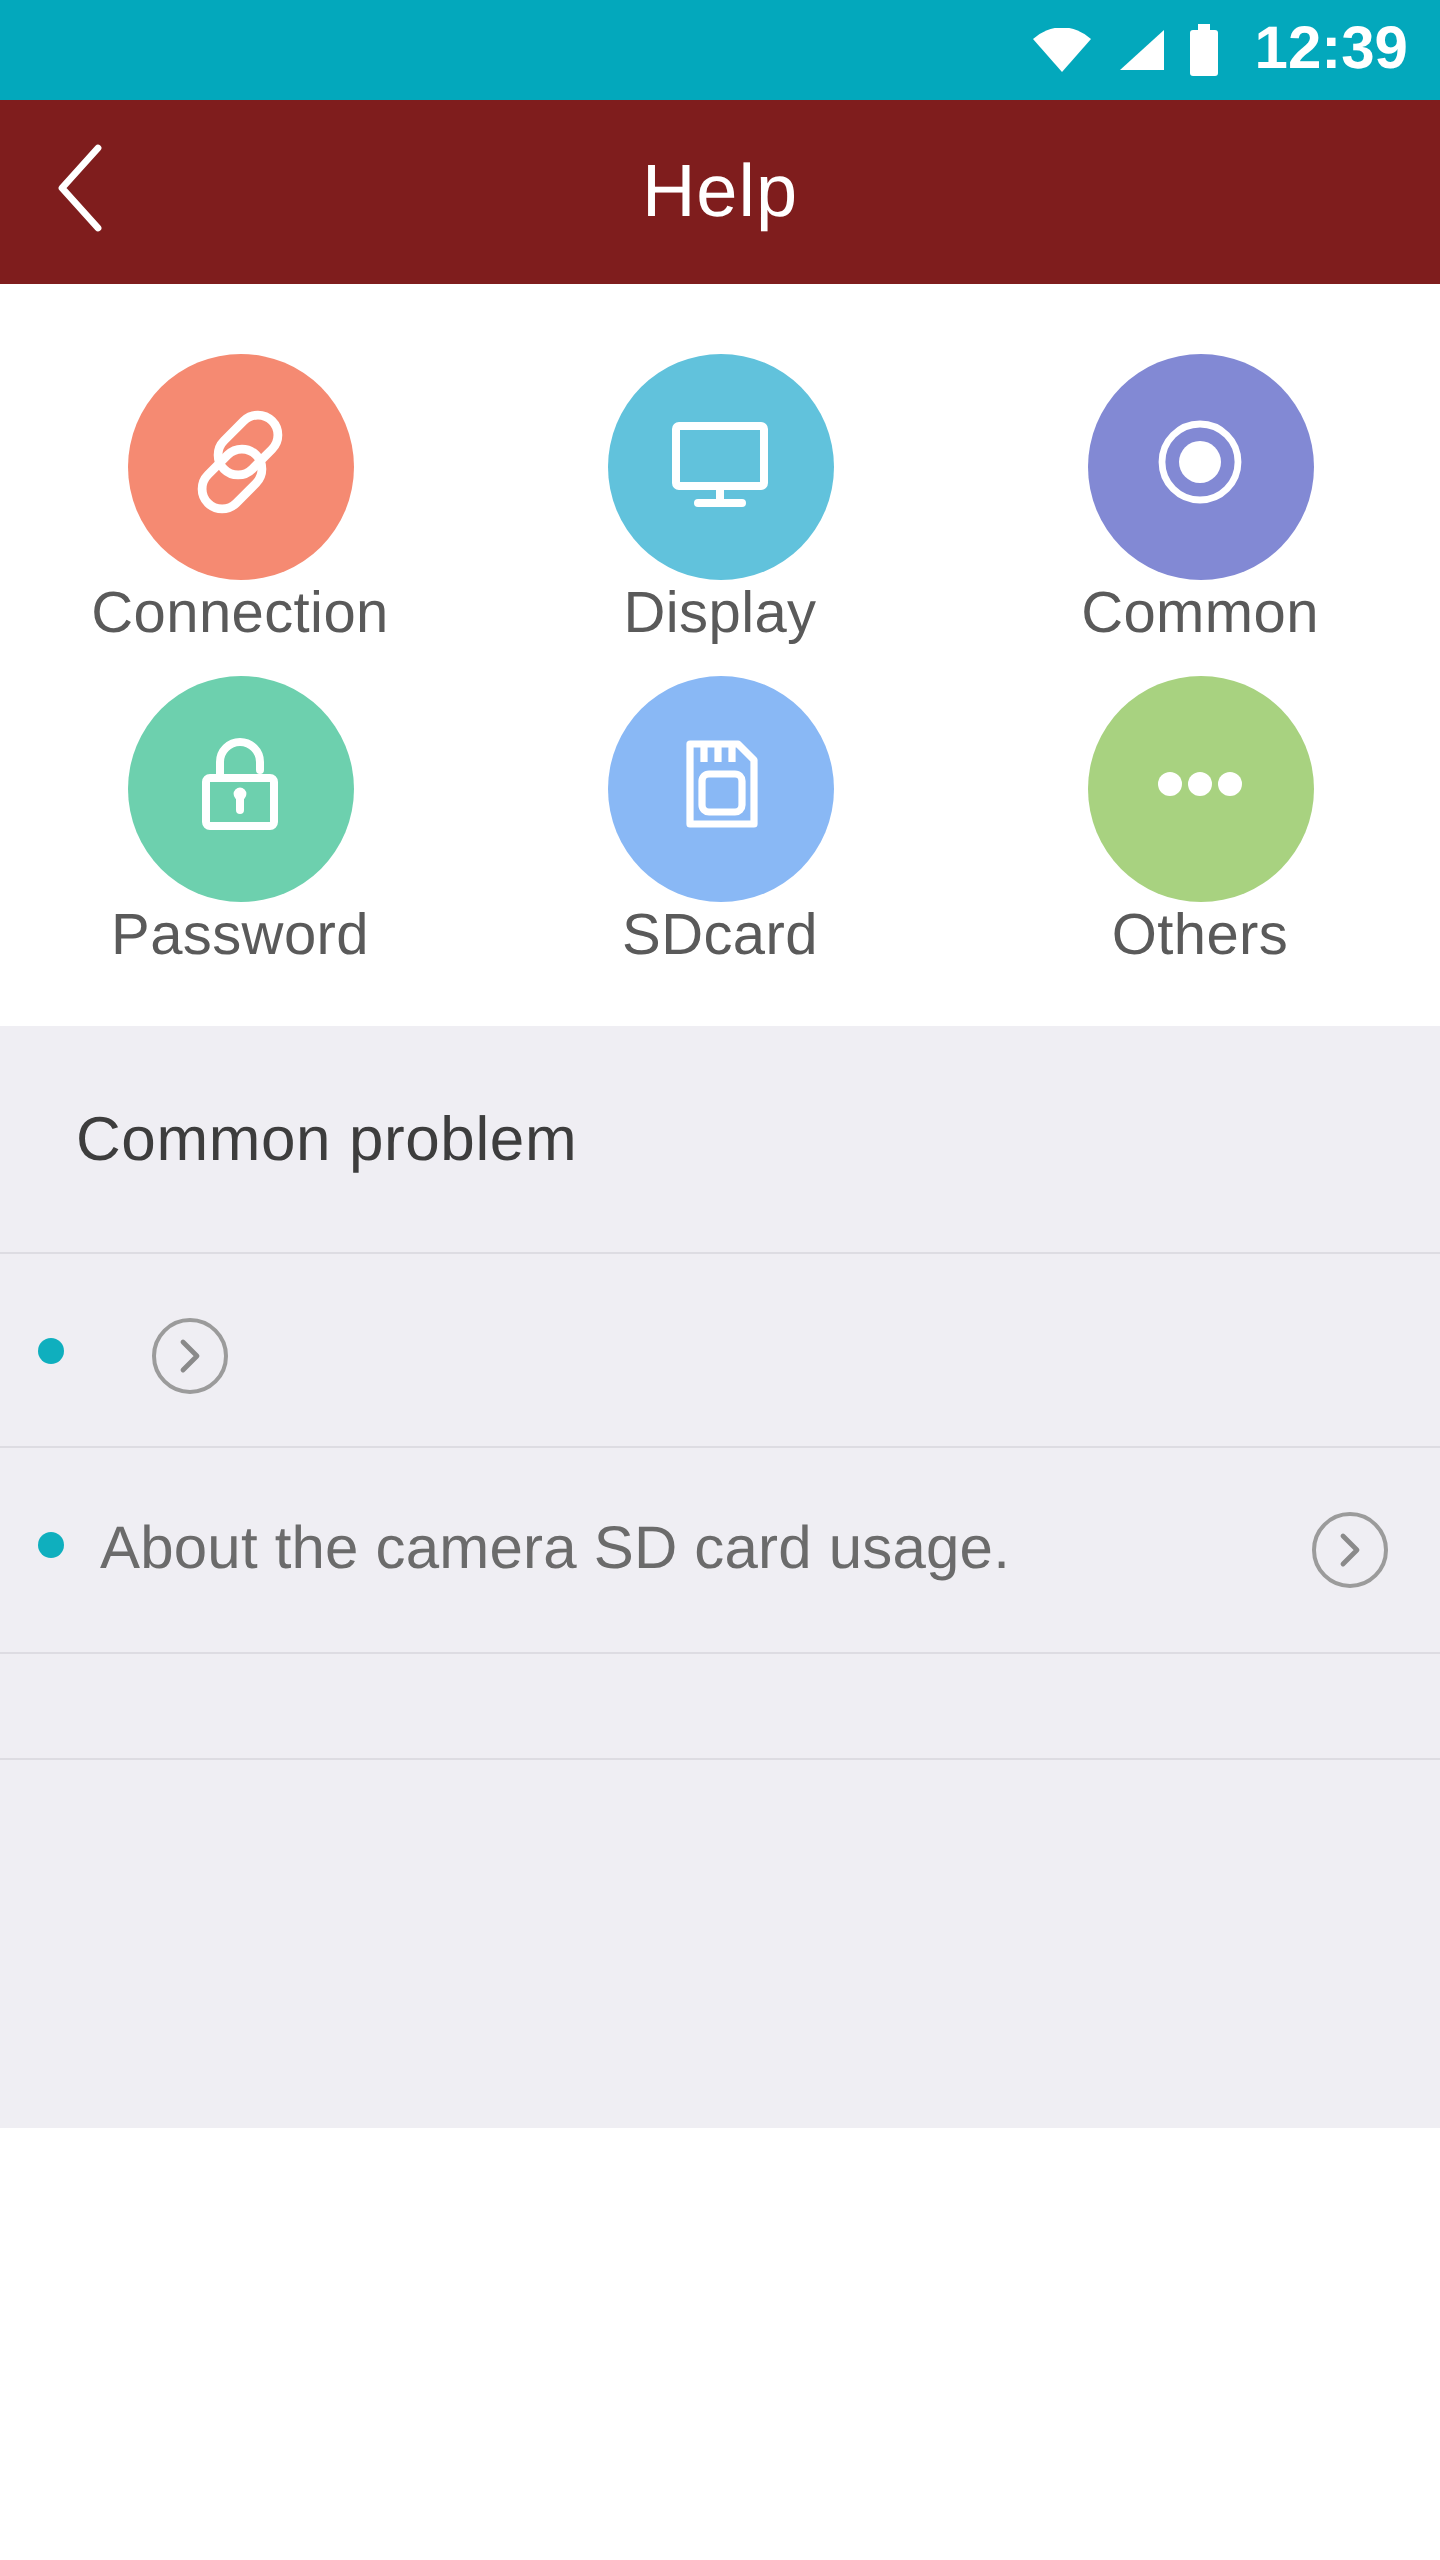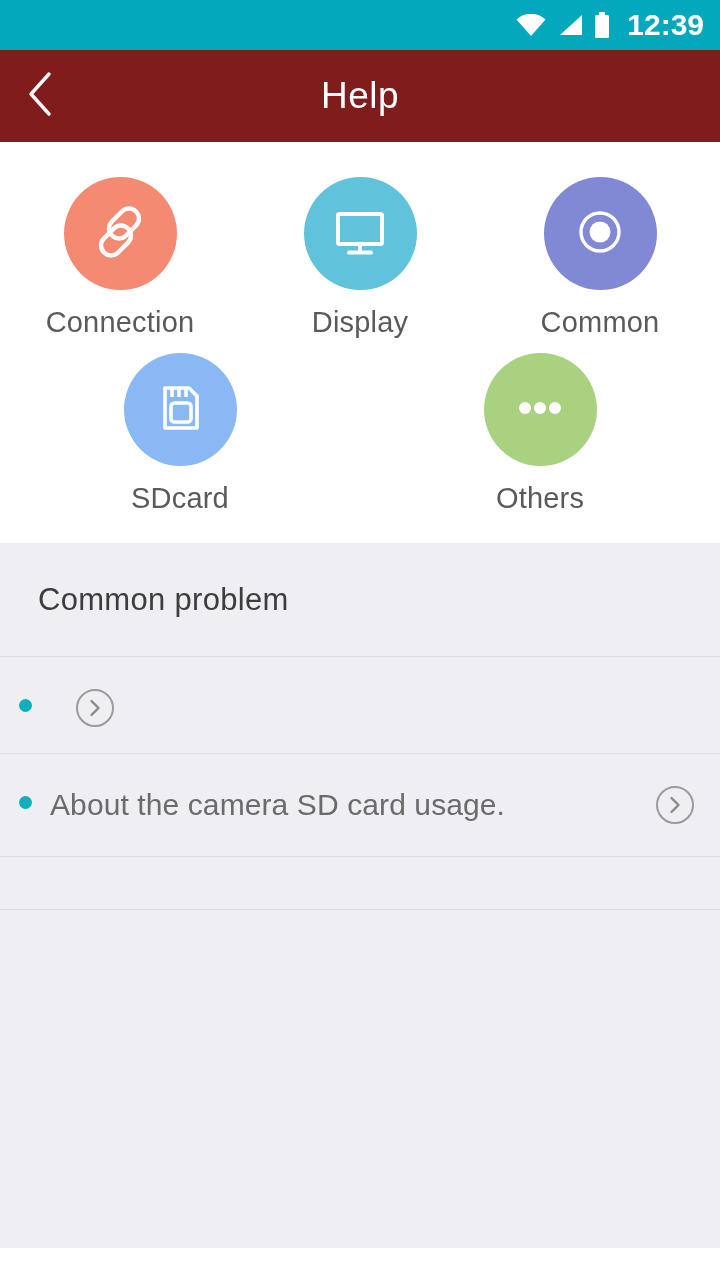--- a/index.html
+++ b/index.html
@@ -7,21 +7,21 @@
   html, body {
     width: 720px;
     height: 1280px;
     overflow: hidden;
     background: #ffffff;
     font-family: "Liberation Sans", sans-serif;
   }
 
   #app {
     width: 720px;
-    height: 1248px;
+    height: 1064px;
     position: relative;
     display: flex;
     flex-direction: column;
     background: #ffffff;
   }
 
   
   .status-bar {
     height: 50px;
     background: #03A8BC;
@@ -100,21 +100,21 @@
   }
   .grid-circle {
     width: 113px;
     height: 113px;
     border-radius: 50%;
     display: flex;
     align-items: center;
     justify-content: center;
   }
   .grid-label {
-    margin-top: 16px;
+    margin-top: 1px;
     font-size: 29px;
     color: #5a5a5a;
     letter-spacing: 0.2px;
   }
 
   
   .list-section {
     background: #EFEEF3;
     flex: 1 1 auto;
     overflow: hidden;
@@ -262,20 +262,35 @@
             </svg>
           </span>
         </div>
         <div class="grid-label">Common</div>
       </div>
 
     </div>
 
     <div class="grid-row">
 
+      <div class="grid-cell">
+        <div class="grid-circle" style="background:#6DD0AE;">
+          <span>
+            <svg width="60" height="60" viewBox="0 0 60 60">
+              <g stroke="#ffffff" stroke-width="4" fill="none" stroke-linecap="round" stroke-linejoin="round">
+                <rect x="13" y="27" width="34" height="24" rx="2"></rect>
+                <path d="M20 27 L20 19 A10 10 0 0 1 40 19 L40 23"></path>
+                <line x1="30" y1="35.5" x2="30" y2="43"></line>
+              </g>
+              <circle cx="30" cy="35" r="3.2" fill="#ffffff"></circle>
+            </svg>
+          </span>
+        </div>
+        <div class="grid-label">Password</div>
+      </div>
 
       <div class="grid-cell">
         <div class="grid-circle" style="background:#89B8F5;">
           <span>
             <svg width="60" height="60" viewBox="0 0 60 60">
               <g stroke="#ffffff" stroke-width="3.6" fill="none" stroke-linejoin="round">
                 <path d="M15 10 L39 10 L47 18 L47 50 L15 50 Z"></path>
                 <rect x="21" y="25" width="20" height="19" rx="3.5"></rect>
                 <line x1="22" y1="11" x2="22" y2="19"></line>
                 <line x1="29" y1="11" x2="29" y2="19"></line>

